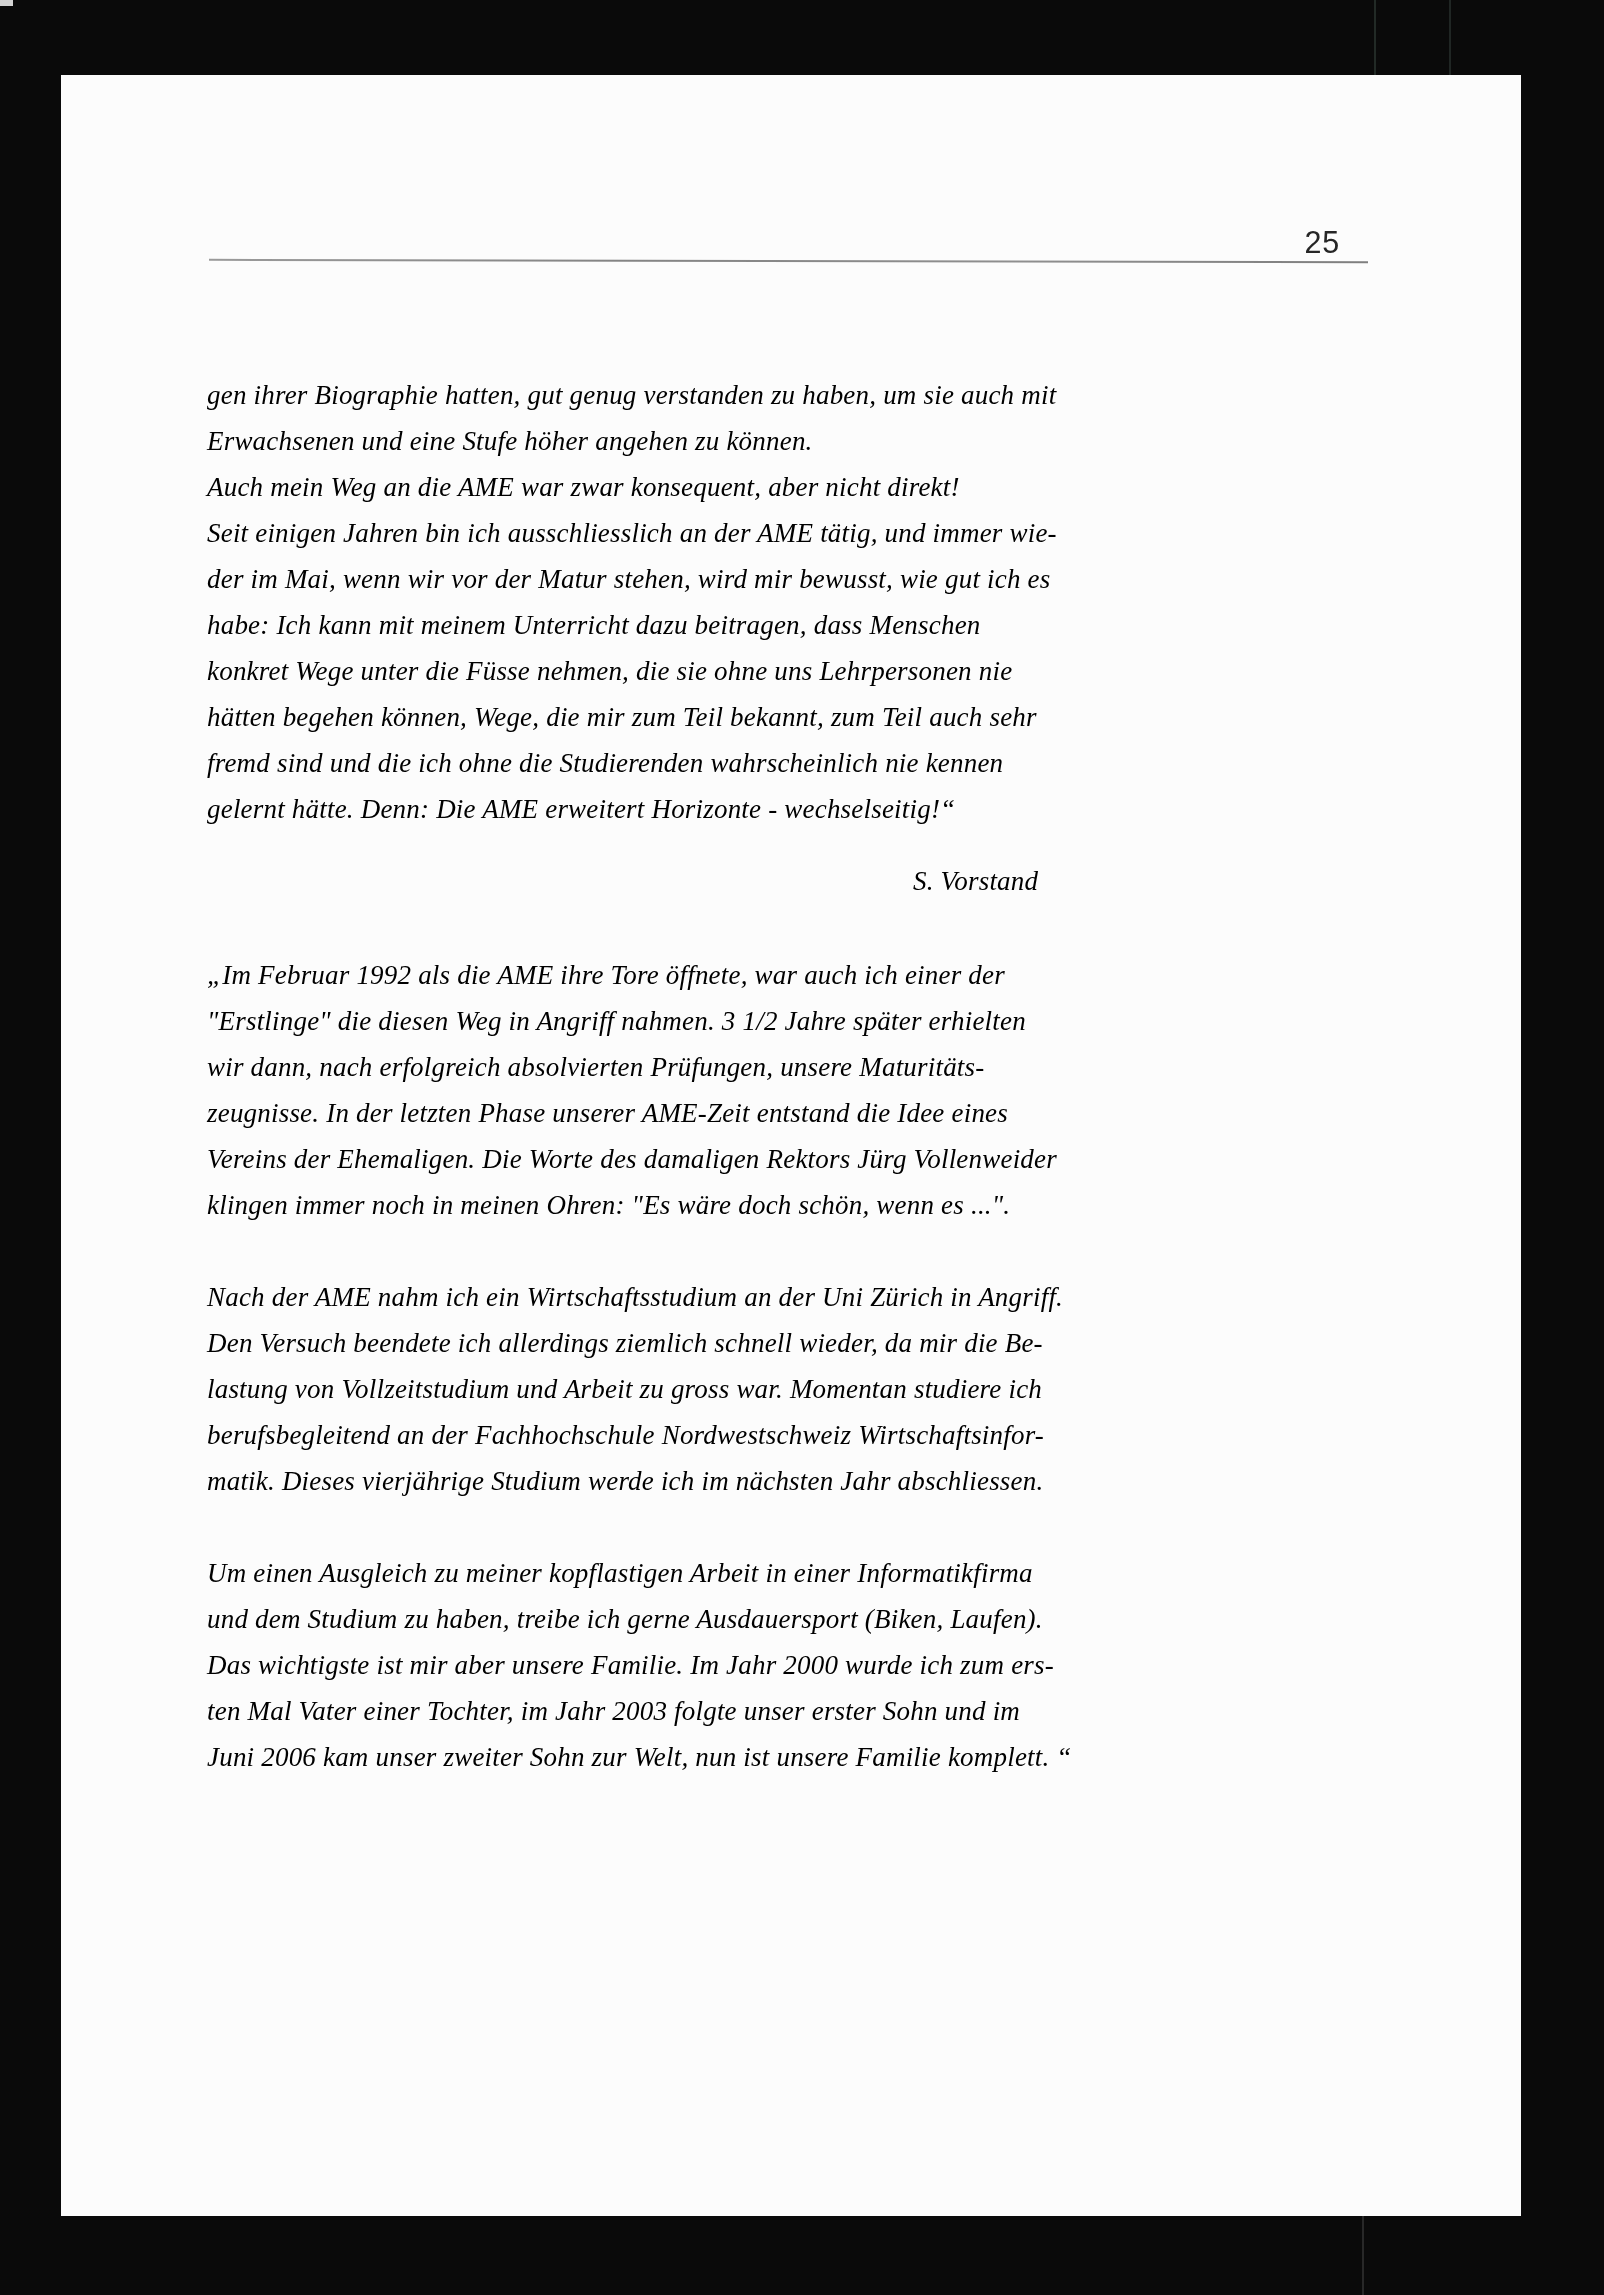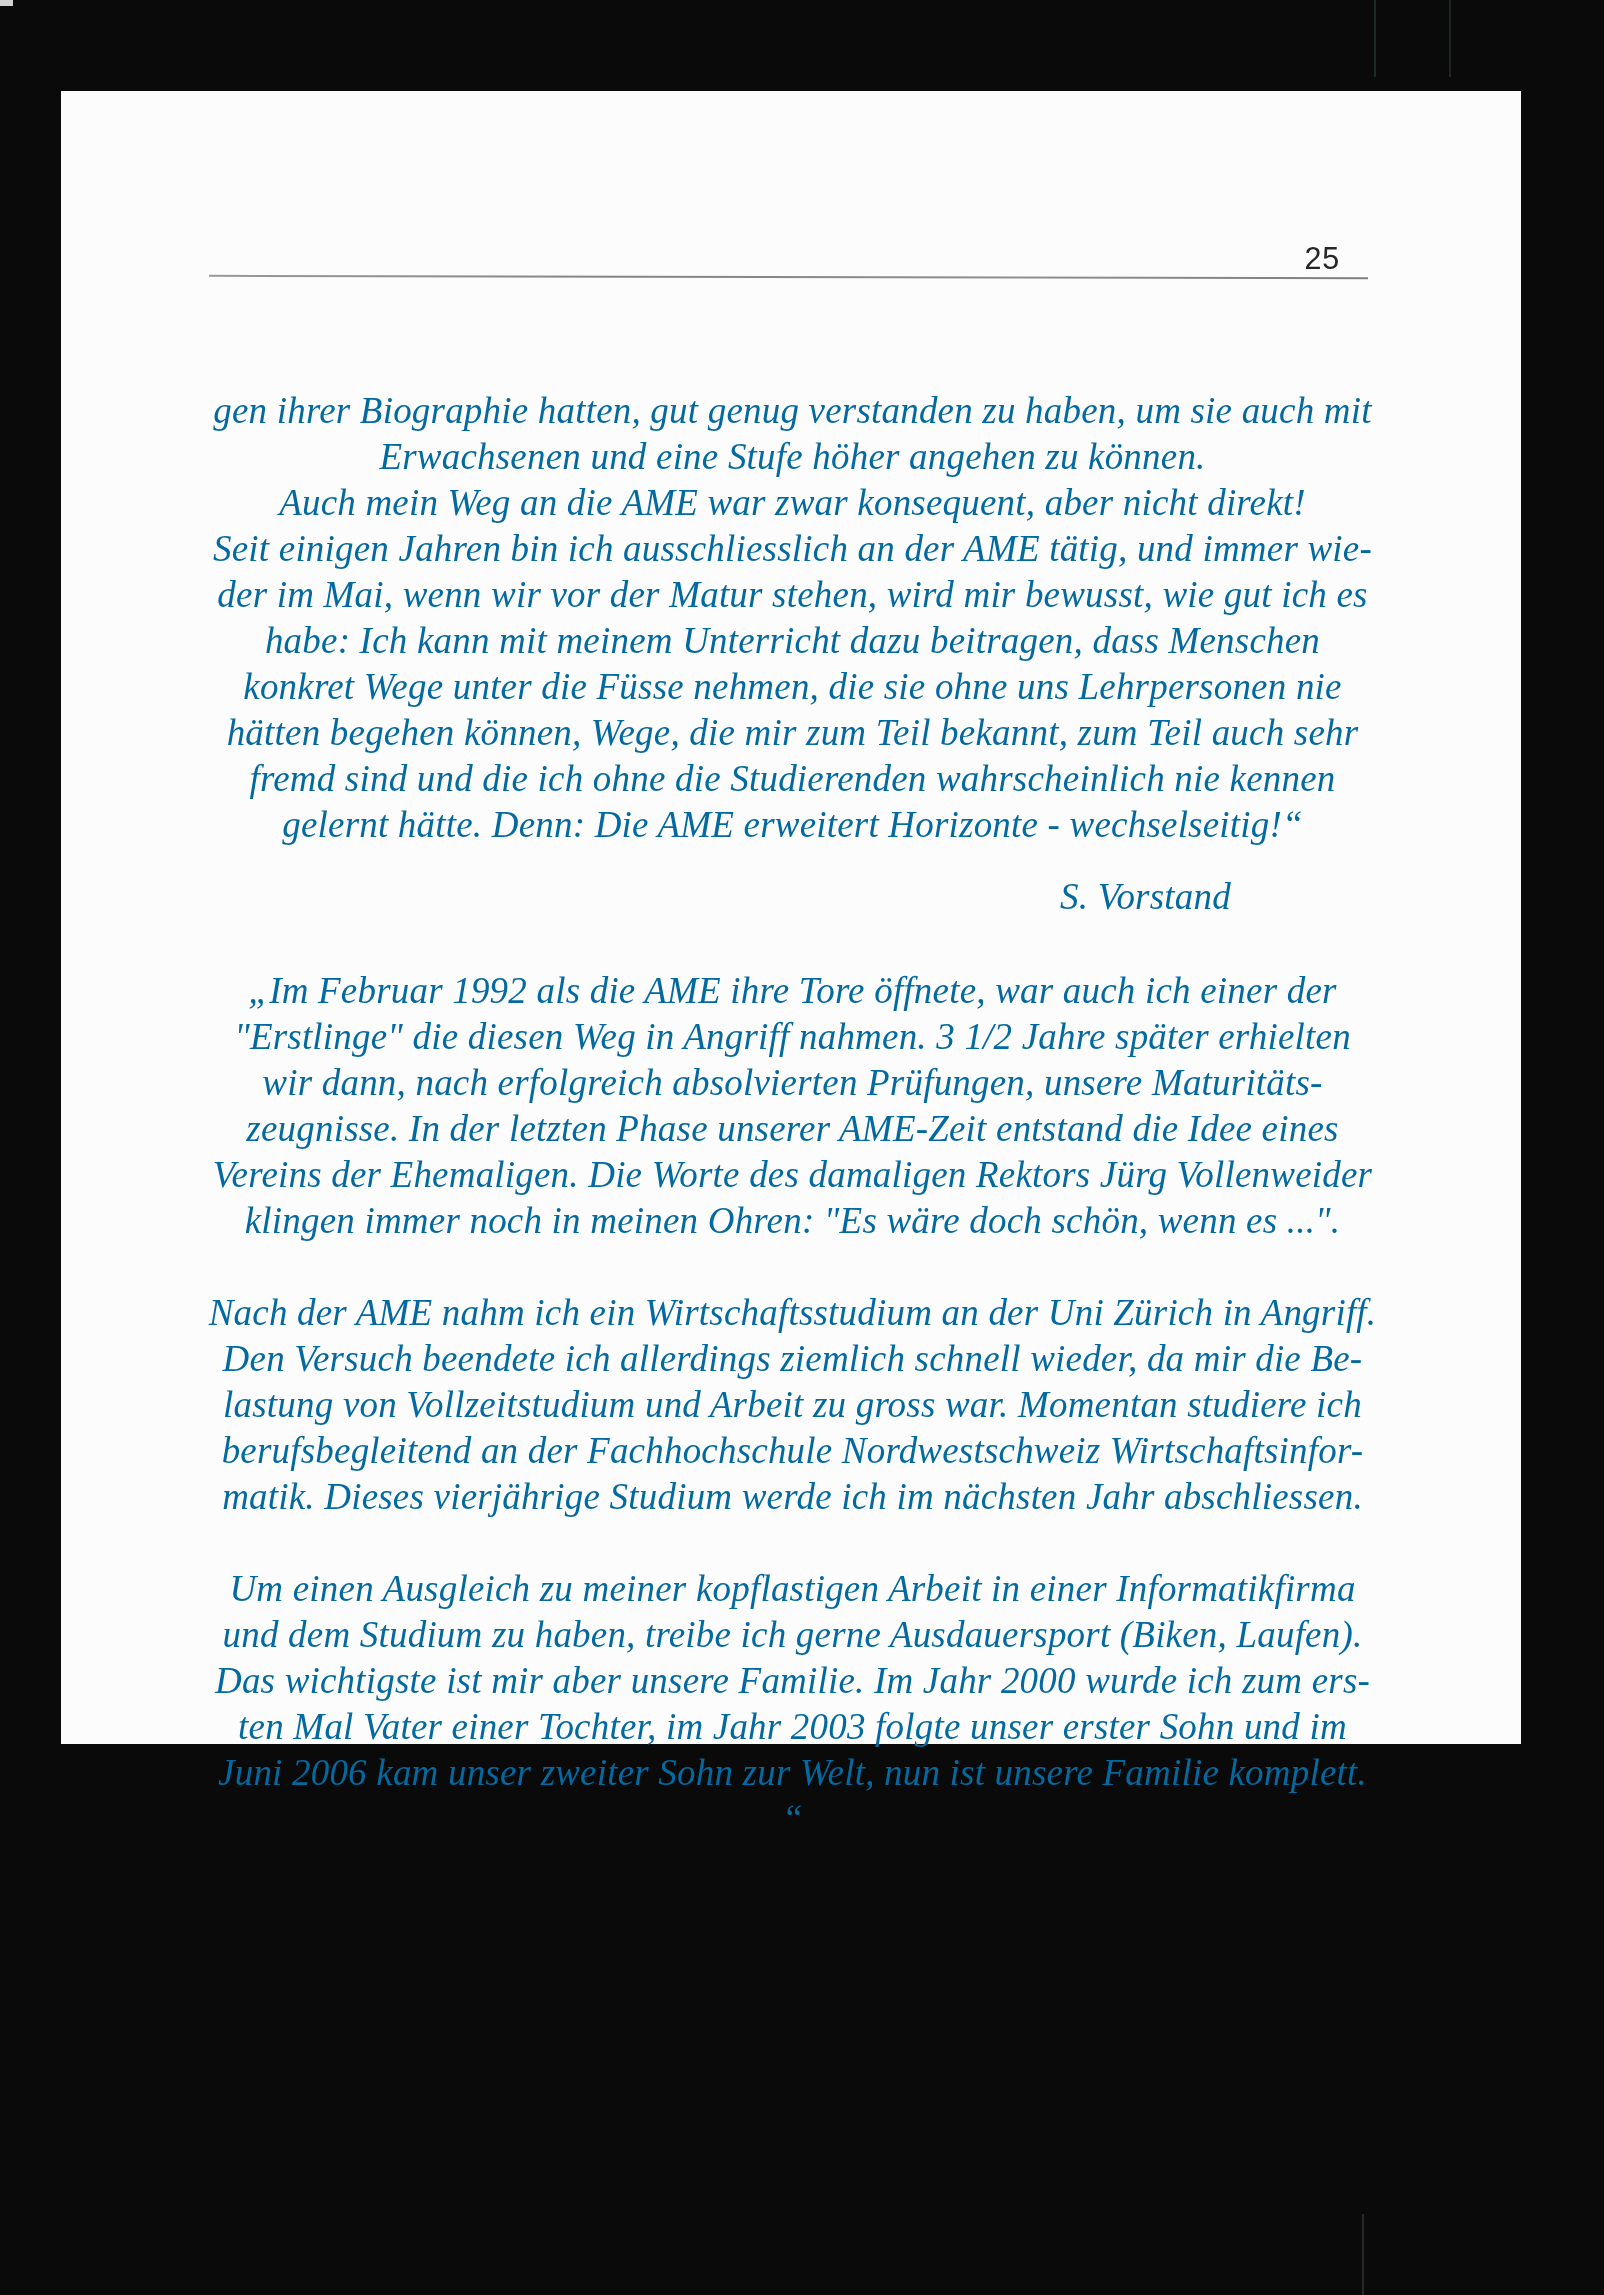--- a/index.html
+++ b/index.html
@@ -31,23 +31,23 @@
   .corner-sliver {
     position: absolute;
     left: 0; top: 0;
     width: 13px; height: 6.4px;
     background: #e9e9e9;
     opacity: 0.9;
   }
   .page {
     position: absolute;
     left: 61px;
-    top: 91px;
+    top: 75px;
     width: 1460px;
-    height: 1653px;
+    height: 2141px;
     background: #fcfcfc;
   }
   .page-number {
     position: absolute;
     top: 152px;
     right: 181px;
     font-family: "Liberation Sans", "DejaVu Sans", sans-serif;
     font-size: 30.5px;
     line-height: 30.5px;
     color: #262626;
@@ -60,26 +60,25 @@
     width: 1159px;
     height: 2.4px;
     background: linear-gradient(90deg, #9a9a9a 0%, #848484 35%, #8f8f8f 70%, #7f7f7f 100%);
     transform: rotate(0.12deg);
   }
   .body-text {
     position: absolute;
     left: 146px;
     top: 297px;
     width: 1171px;
-    color: #0369a1;
+    color: #000000;
     font-style: italic;
-    font-size: 37px;
+    font-size: 27px;
     line-height: 46px;
     letter-spacing: 0.2px;
-    text-align: center;
   }
   .para {
     margin: 0;
     white-space: pre-line;
   }
   .sig {
     margin: 0;
     padding-left: 706px;
     white-space: pre-line;
   }

